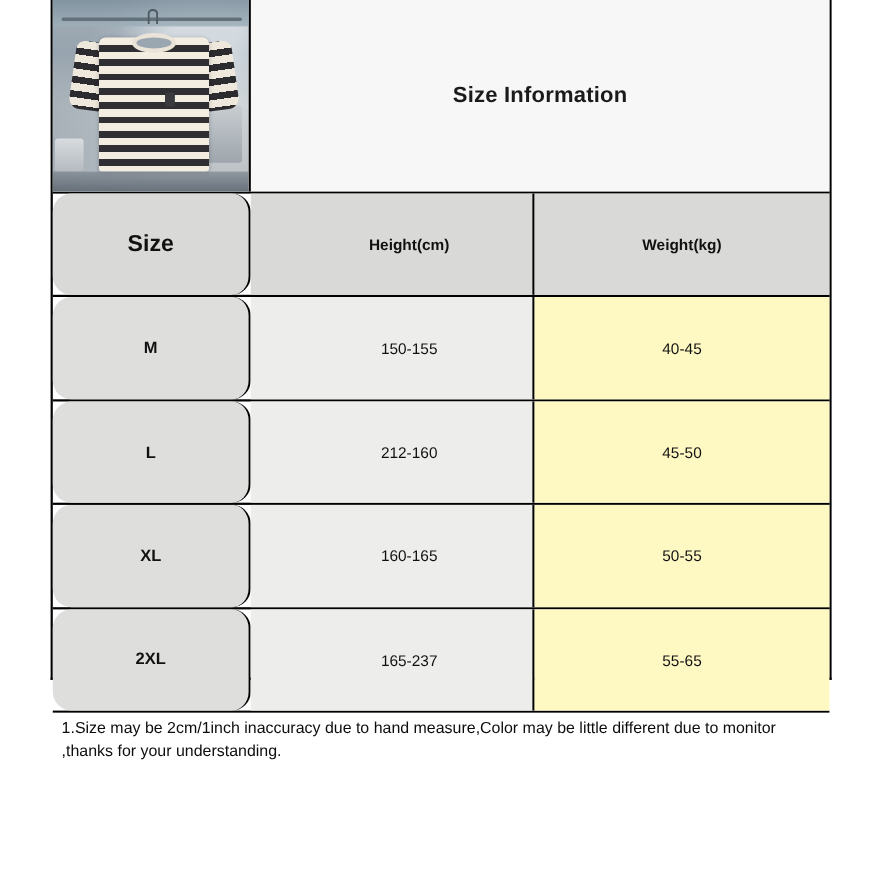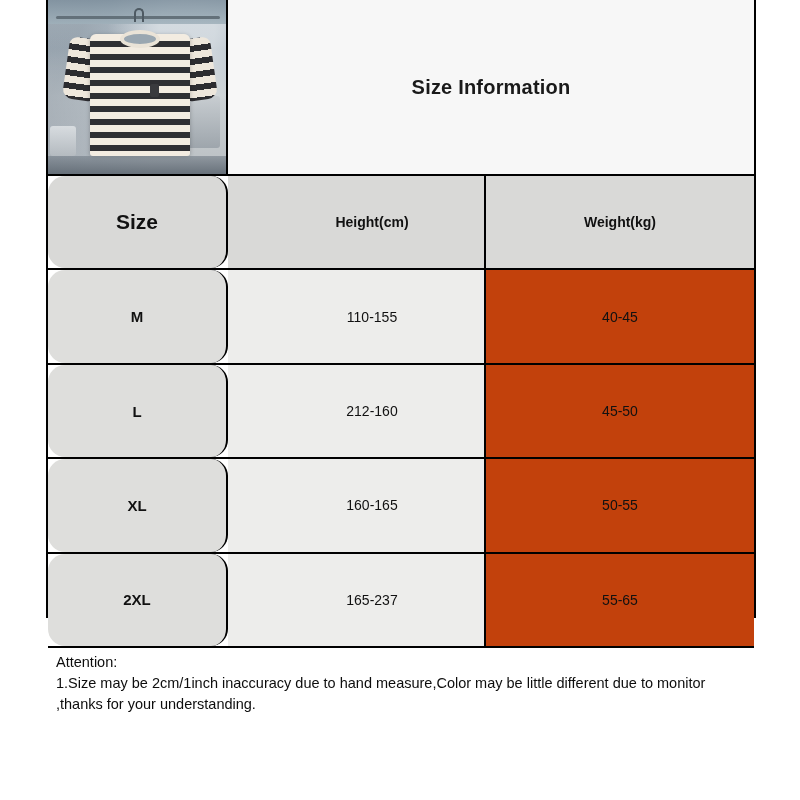--- a/index.html
+++ b/index.html
@@ -198,21 +198,21 @@
   }
   .c-h {
     width: 258px;
     flex: 0 0 258px;
     border-right: 2px solid #000000;
     background: #ededeb;
     padding-left: 32px;
   }
   .c-w {
     flex: 1 1 auto;
-    background: #c2410c;
+    background: #fef9c3;
   }
   .head-row .c-size { font-size: 21px; font-weight: bold; background: #d9d9d7; }
   .head-row .c-h,
   .head-row .c-w { font-size: 14px; font-weight: bold; background: #d9d9d7; }
   .body-row .c-size { font-size: 15px; font-weight: bold; }
   .body-row .c-h,
   .body-row .c-w { font-size: 14px; font-weight: normal; }
   
   .attention {
     flex: 1 1 auto;
@@ -258,21 +258,21 @@
     <div class="table">
 
       <div class="trow head-row">
         <div class="cell c-size">Size</div>
         <div class="cell c-h">Height(cm)</div>
         <div class="cell c-w">Weight(kg)</div>
       </div>
 
       <div class="trow body-row">
         <div class="cell c-size">M</div>
-        <div class="cell c-h">110-155</div>
+        <div class="cell c-h">150-155</div>
         <div class="cell c-w">40-45</div>
       </div>
 
       <div class="trow body-row">
         <div class="cell c-size">L</div>
         <div class="cell c-h">212-160</div>
         <div class="cell c-w">45-50</div>
       </div>
 
       <div class="trow body-row">
@@ -283,18 +283,17 @@
 
       <div class="trow body-row">
         <div class="cell c-size">2XL</div>
         <div class="cell c-h">165-237</div>
         <div class="cell c-w">55-65</div>
       </div>
 
     </div>
 
     <div class="attention">
-      <p class="lead">Attention:</p>
       <p>1.Size may be 2cm/1inch inaccuracy due to hand measure,Color may be little different due to monitor ,thanks for your understanding.</p>
     </div>
 
   </div>
 </div>
 
 </body></html>

